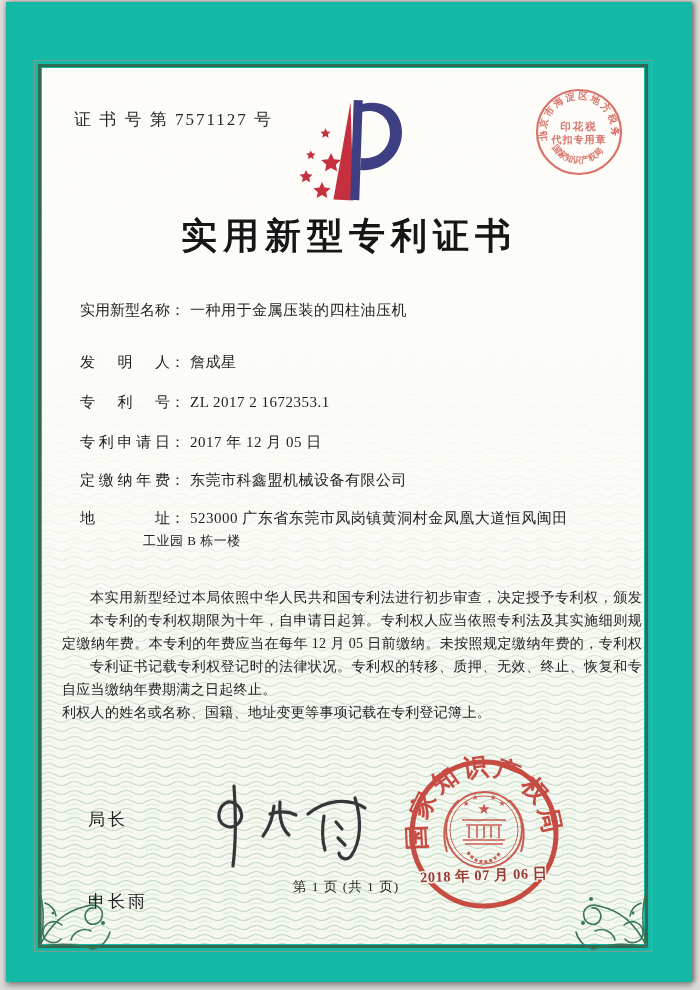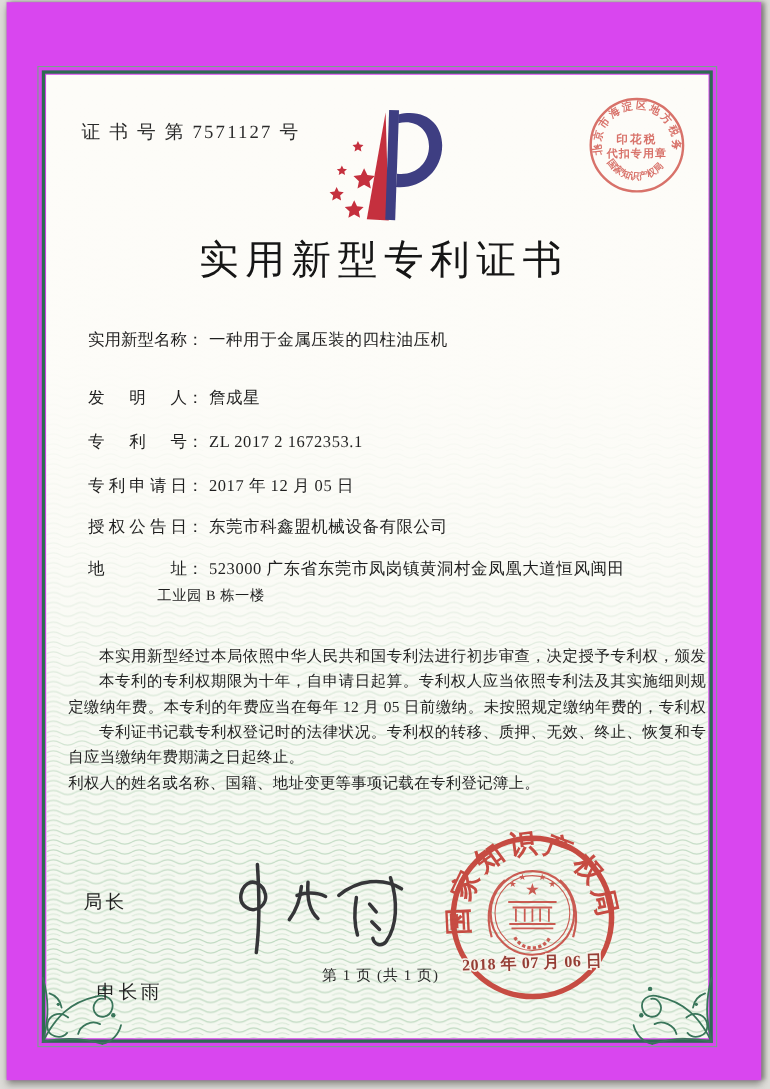--- a/index.html
+++ b/index.html
@@ -5,21 +5,21 @@
   html,body{margin:0;padding:0;}
   body{
     width:700px;height:990px;overflow:hidden;
     background:#dddcd8;
     font-family:"Liberation Serif","DejaVu Serif",serif;
     color:#1f1f1f;
     position:relative;
   }
   .paper{
     position:absolute;left:6px;top:2px;width:686px;height:980px;
-    background:#d946ef;
+    background:#14b8a6;
     box-shadow:3px 0 4px rgba(70,70,66,.5),0 4px 6px rgba(70,70,66,.45),-1px -1px 2px rgba(120,120,116,.25);
   }
   
   .frame{
     position:absolute;left:32px;top:62px;width:610px;height:884px;
     border:3px solid #2e6b52;
     outline:1px solid #7aa08c;
     outline-offset:3px;
     box-sizing:border-box;
   }
@@ -29,39 +29,39 @@
     background:linear-gradient(180deg,#fdfcf8 0%,rgba(253,252,248,.98) 30%,rgba(253,252,248,.8) 50%,rgba(253,252,248,.35) 68%,rgba(253,252,248,.08) 82%,rgba(253,252,248,0) 100%);
   }
   .corner{position:absolute;width:92px;height:92px;}
   .corner.bl{left:-10px;bottom:-10px;}
   .corner.br{right:-10px;bottom:-10px;transform:scaleX(-1);}
   .content{position:absolute;left:0;top:0;width:686px;height:980px;z-index:5;}
   .cert-no{position:absolute;left:68px;top:106px;font-size:17px;letter-spacing:2px;color:#2a2a2a;}
   .logo{position:absolute;left:276px;top:94px;}
   .title{
     position:absolute;left:0;top:210px;width:686px;text-align:center;
-    font-size:36px;font-weight:normal;letter-spacing:6px;color:#161616;
+    font-size:36px;font-weight:bold;letter-spacing:6px;color:#161616;
   }
   .fieldrow{position:absolute;left:74px;font-size:15px;white-space:nowrap;height:20px;line-height:20px;}
   .flabel{
     display:inline-block;width:90px;text-align:justify;text-align-last:justify;
     vertical-align:top;
   }
   .colon{display:inline-block;vertical-align:top;}
   .fvalue{display:inline-block;margin-left:5px;vertical-align:top;letter-spacing:.5px;}
   .addr2{position:absolute;left:137px;font-size:13px;letter-spacing:.5px;}
   .grant-no{position:absolute;left:364px;top:0;}
   .paras{position:absolute;left:56px;top:584px;width:580px;}
   .pline{
     height:23px;line-height:23px;font-size:14px;white-space:nowrap;
     text-align:justify;text-align-last:justify;color:#242424;letter-spacing:.3px;
   }
   .pline.end{text-align-last:left;}
   .pline.ind{text-indent:2em;}
-  .sig-title{position:absolute;left:70px;top:806px;font-size:17px;letter-spacing:3px;color:#222;}
+  .sig-title{position:absolute;left:82px;top:806px;font-size:17px;letter-spacing:3px;color:#222;}
   .sig-name{position:absolute;left:82px;top:888px;font-size:17px;letter-spacing:3px;color:#222;}
   .sig-script{position:absolute;left:184px;top:774px;}
   .tax-stamp{position:absolute;left:514px;top:76px;opacity:.85;}
   .office-seal{position:absolute;left:389px;top:746px;opacity:.9;}
   .footer{
     position:absolute;left:0;top:876px;width:680px;text-align:center;
     font-size:13.5px;letter-spacing:1px;color:#2a2a2a;
   }
 </style>
 </head>
@@ -161,21 +161,21 @@
     <div class="fieldrow" style="top:350px">
       <span class="flabel">发明人</span><span class="colon">：</span><span class="fvalue">詹成星</span>
     </div>
     <div class="fieldrow" style="top:390px">
       <span class="flabel">专利号</span><span class="colon">：</span><span class="fvalue">ZL 2017 2 1672353.1</span>
     </div>
     <div class="fieldrow" style="top:430px">
       <span class="flabel">专利申请日</span><span class="colon">：</span><span class="fvalue">2017 年 12 月 05 日</span>
     </div>
     <div class="fieldrow" style="top:468px">
-      <span class="flabel">授权公告日</span><span class="colon">：</span><span class="fvalue">东莞市科鑫盟机械设备有限公司</span>
+      <span class="flabel">定缴纳年费</span><span class="colon">：</span><span class="fvalue">东莞市科鑫盟机械设备有限公司</span>
     </div>
     <div class="fieldrow" style="top:506px">
       <span class="flabel">地址</span><span class="colon">：</span><span class="fvalue">523000 广东省东莞市凤岗镇黄洞村金凤凰大道恒风闽田</span>
     </div>
     <div class="addr2" style="top:530px">工业园 B 栋一楼</div>
 
     <div class="paras">
       <div class="pline ind">本实用新型经过本局依照中华人民共和国专利法进行初步审查，决定授予专利权，颁发</div>
       <div class="pline ind">本专利的专利权期限为十年，自申请日起算。专利权人应当依照专利法及其实施细则规</div>
       <div class="pline">定缴纳年费。本专利的年费应当在每年 12 月 05 日前缴纳。未按照规定缴纳年费的，专利权</div>

